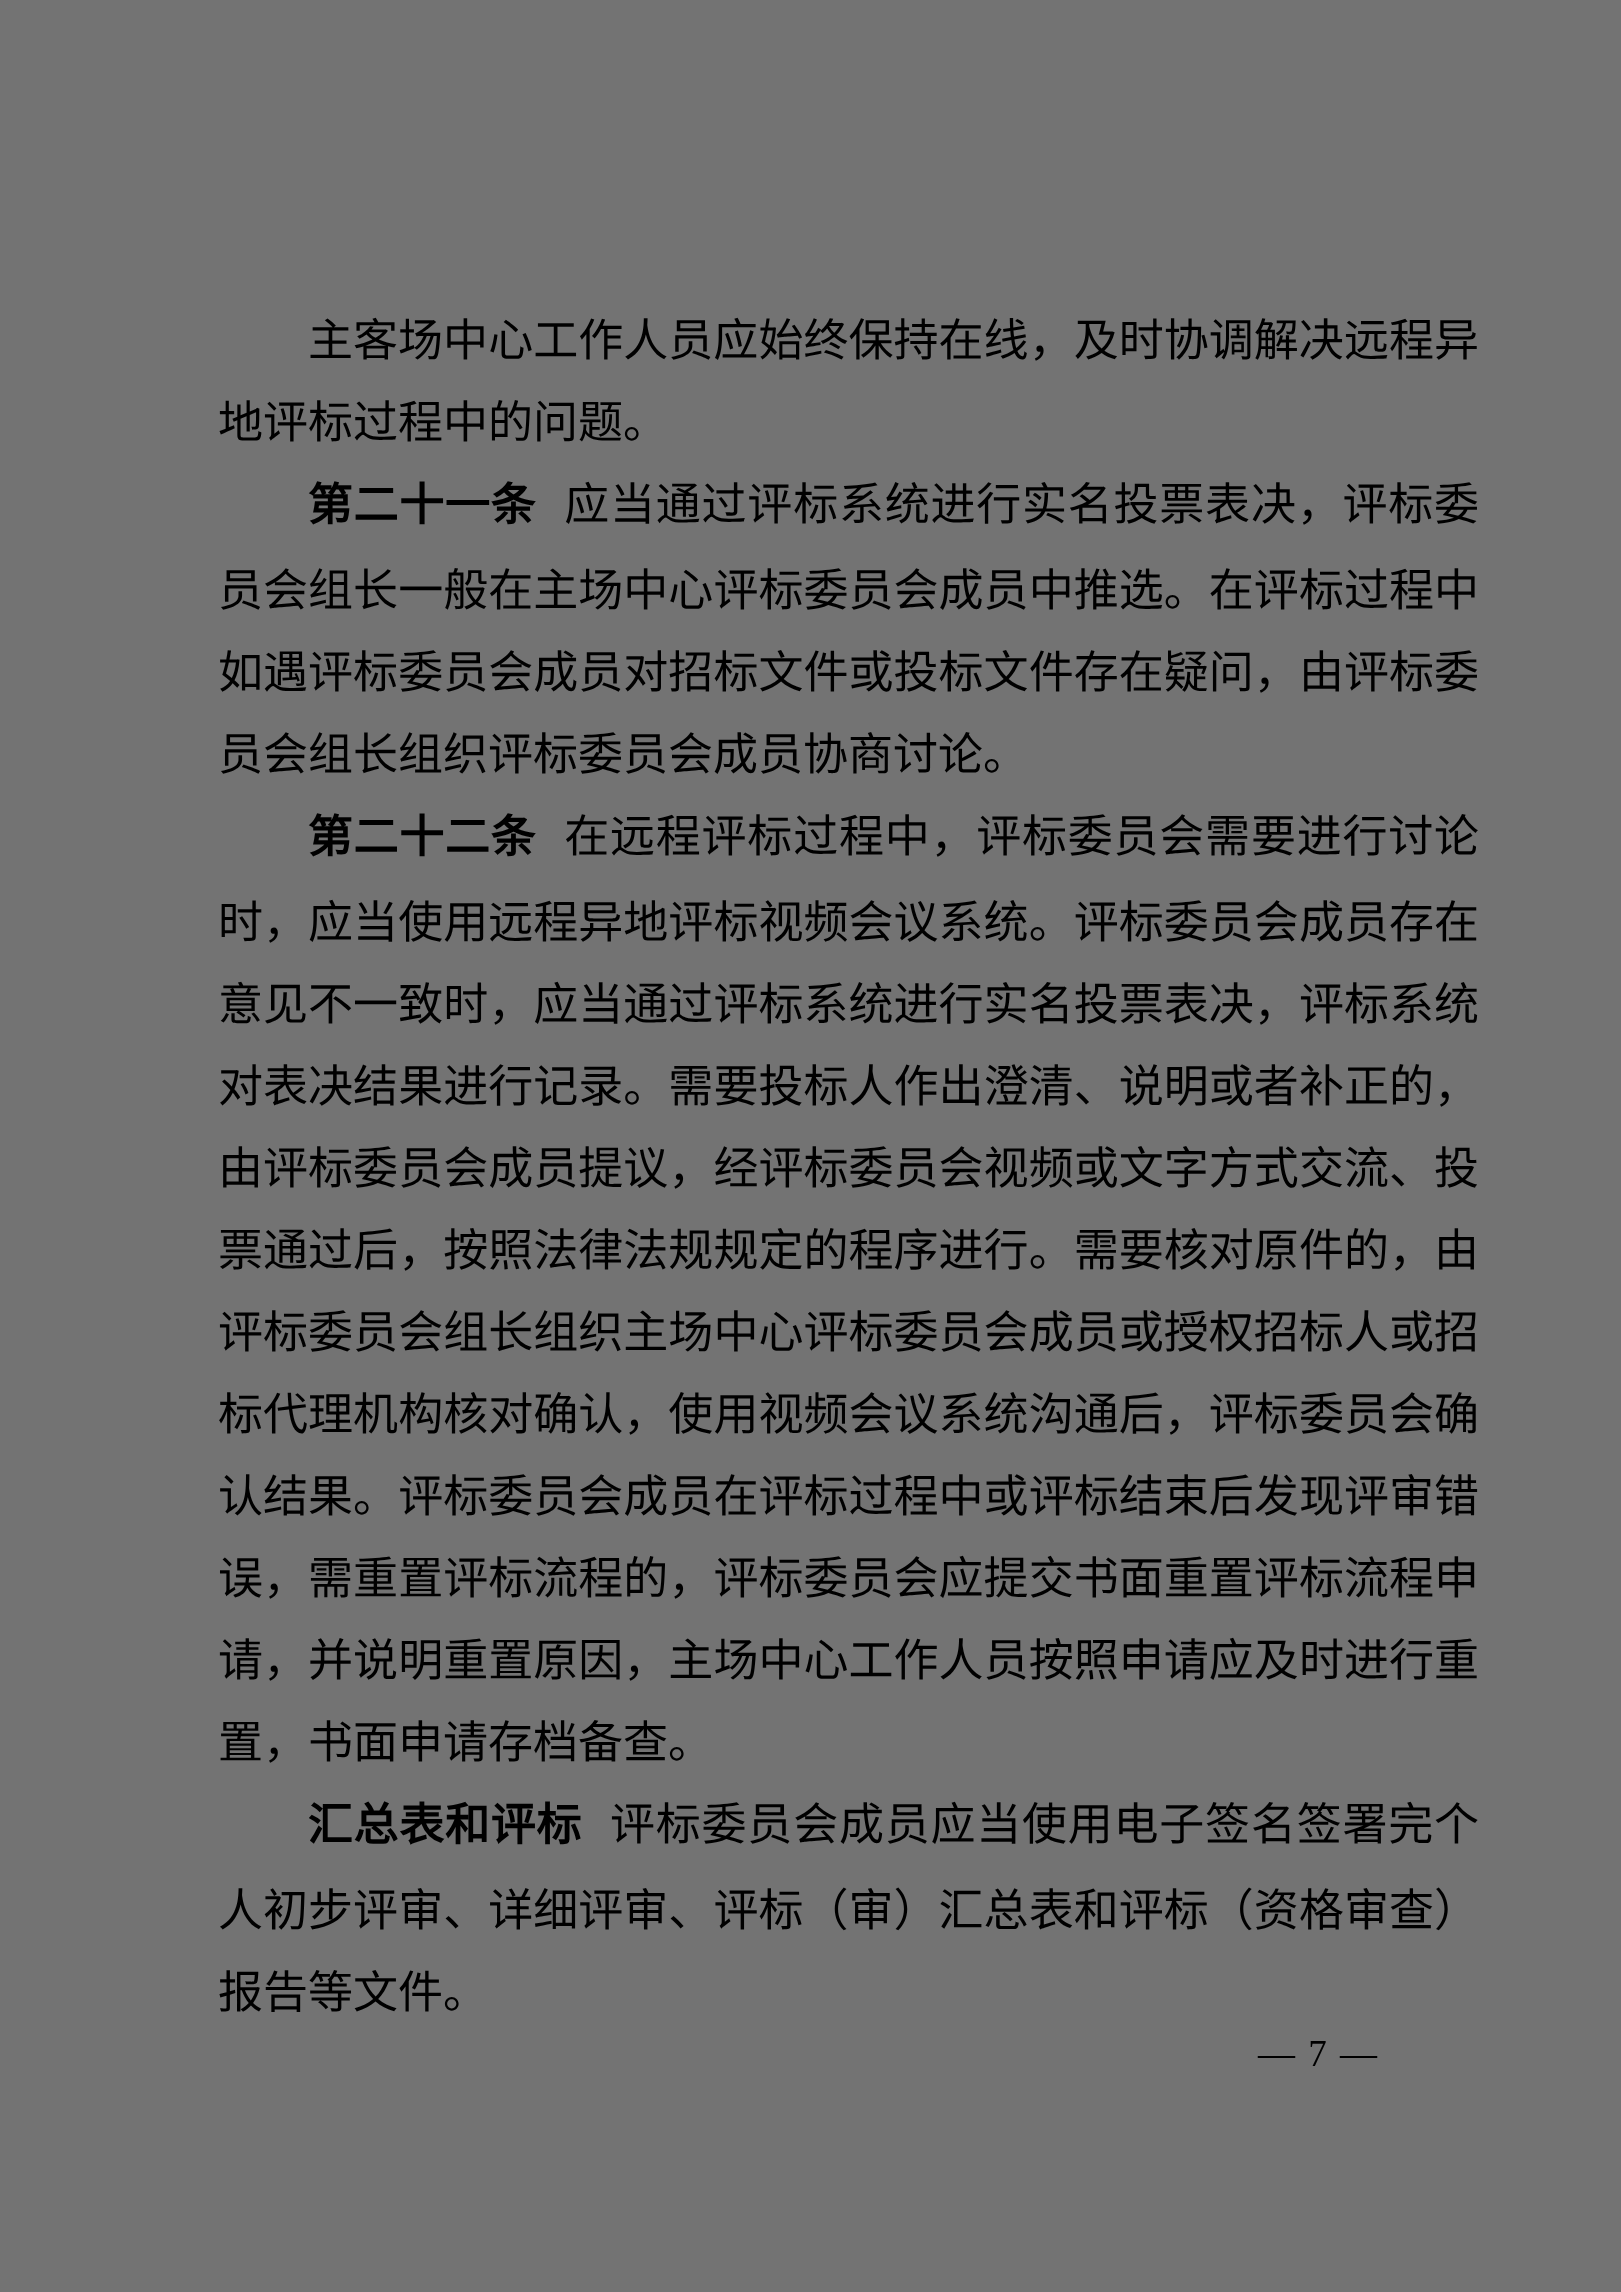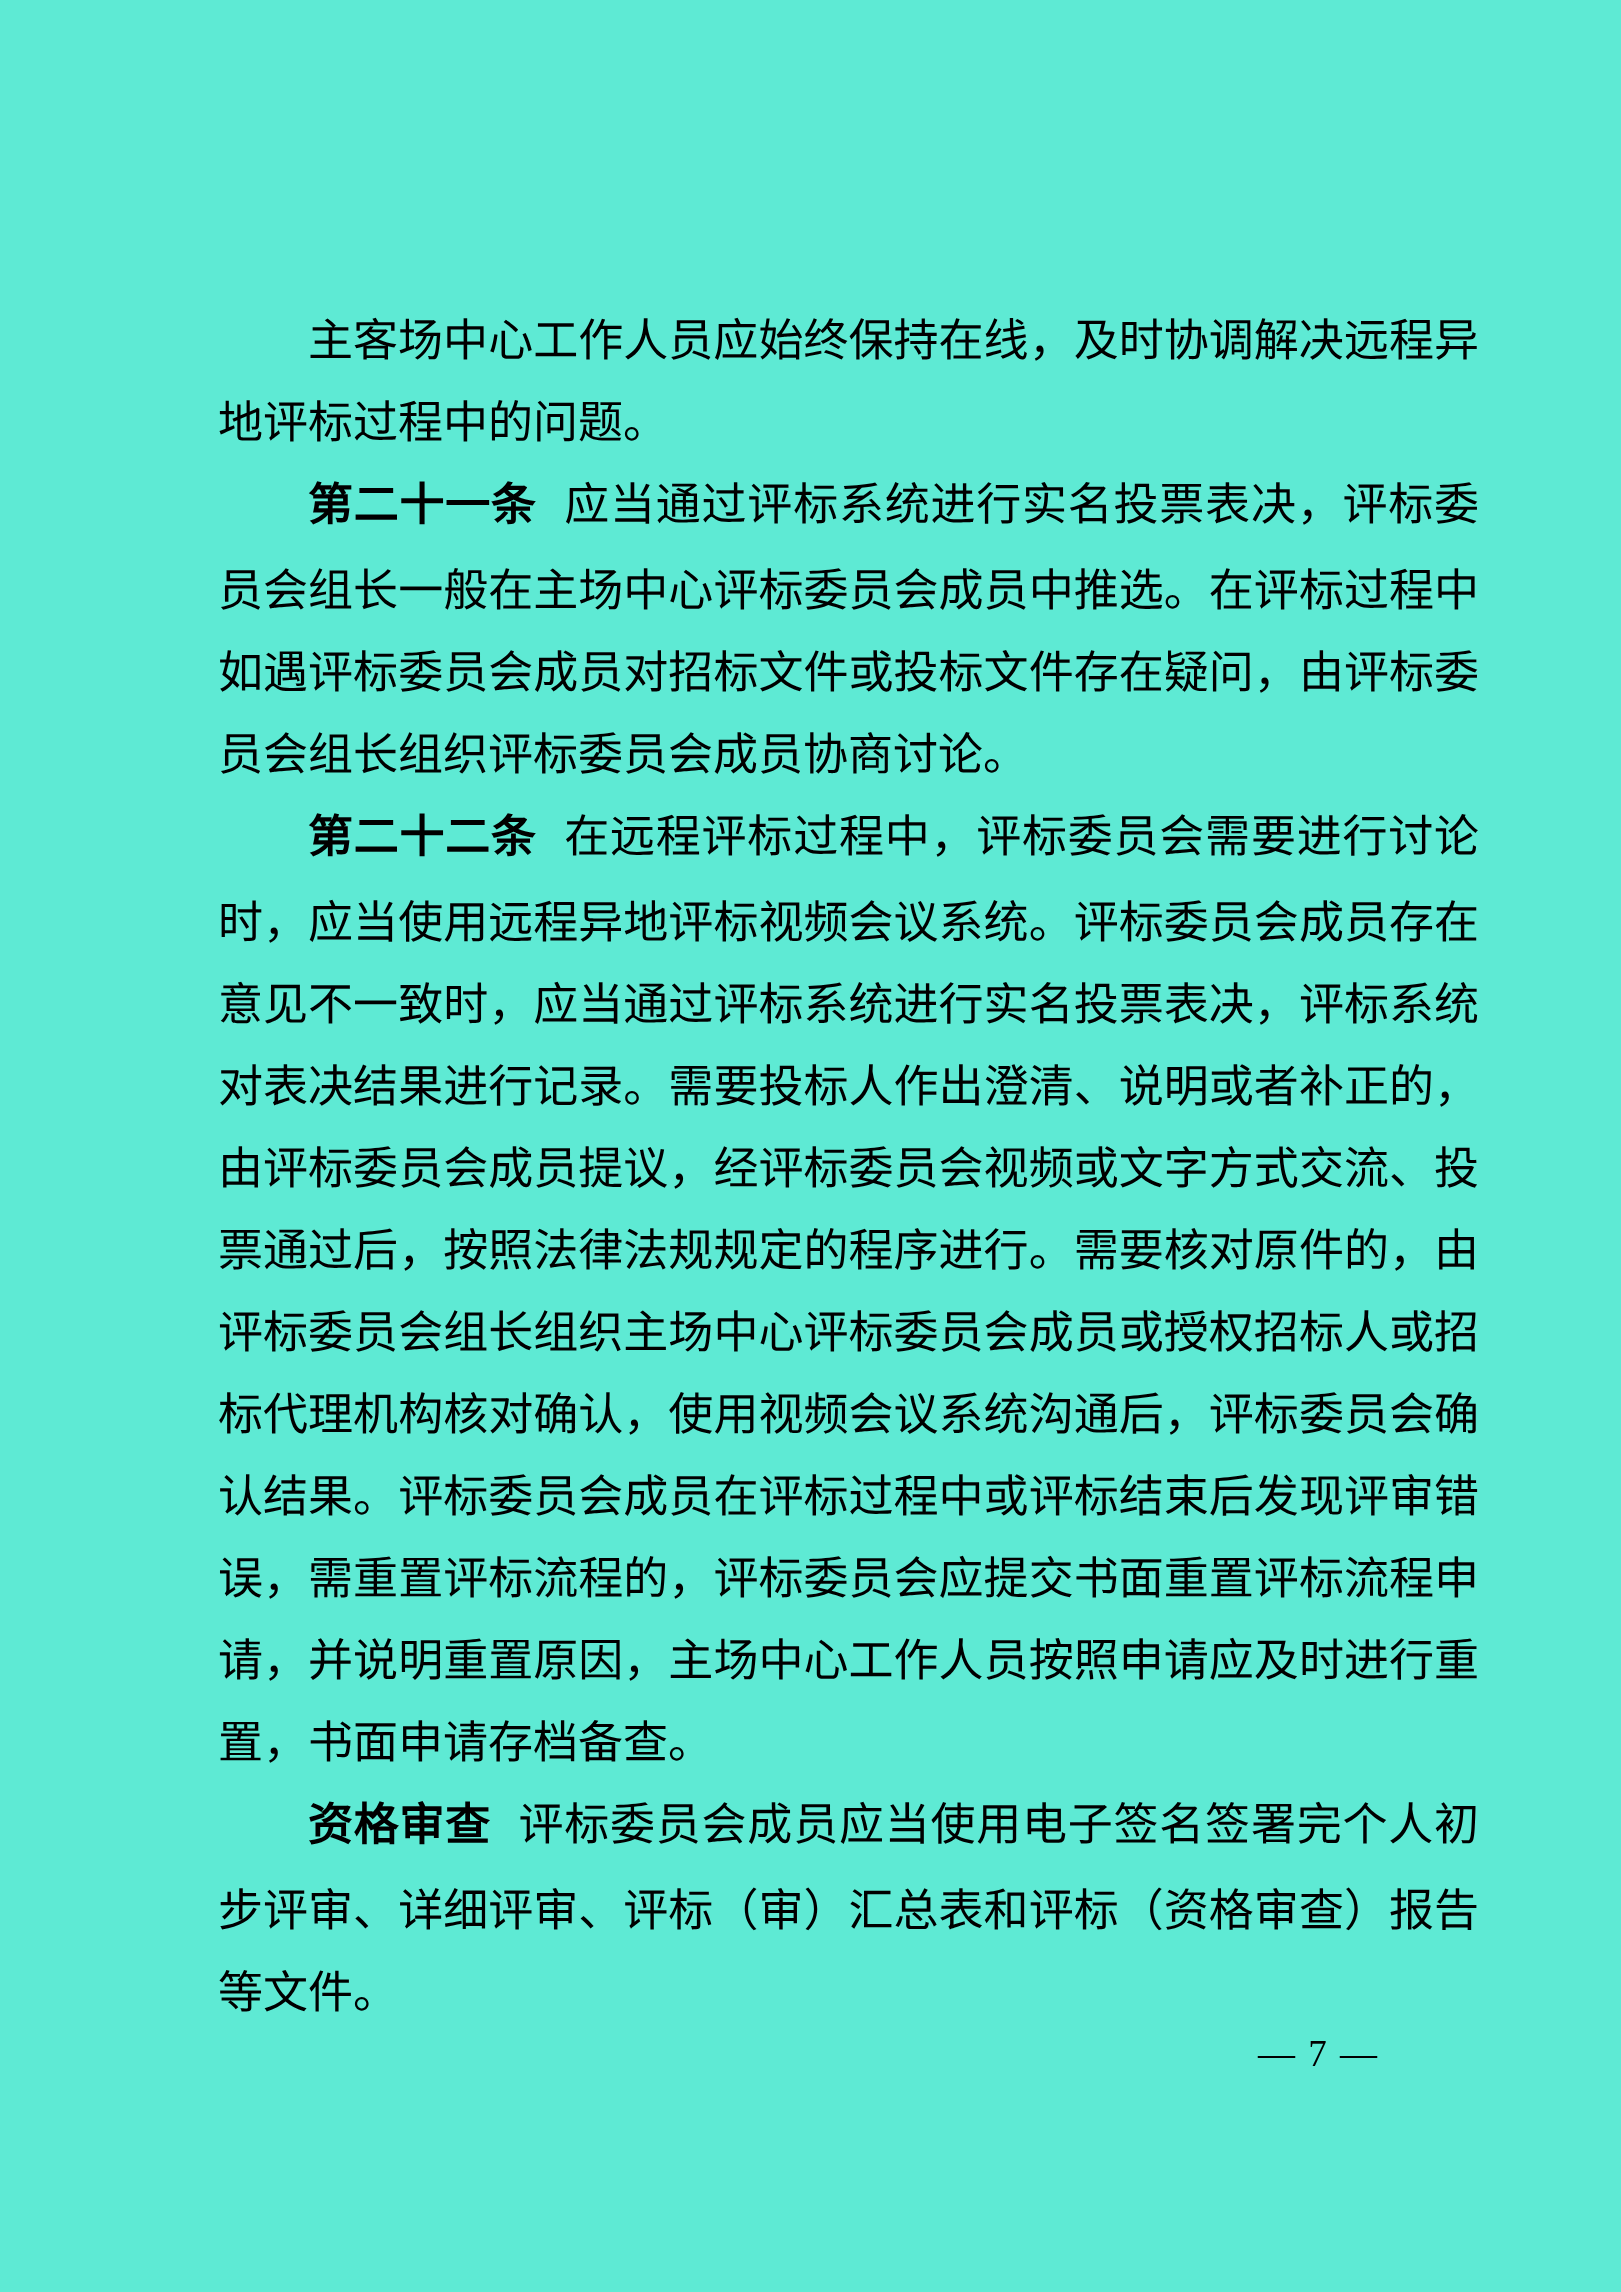--- a/index.html
+++ b/index.html
@@ -4,21 +4,21 @@
 <style>
   html, body {
     margin: 0;
     padding: 0;
     background: #ffffff;
   }
   .page {
     position: relative;
     width: 1621px;
     height: 2293px;
-    background: #5eead4;
+    background: #737373;
     overflow: hidden;
     color: #000000;
   }
   .content {
     position: absolute;
     left: 218px;
     top: 300px;
     width: 1261px;
     font-family: "Liberation Serif", "DejaVu Serif", serif;
     font-size: 45px;
@@ -58,20 +58,20 @@
 <div class="page">
 
   <main class="content">
 
     <p class="para"><span class="body-text">主客场中心工作人员应始终保持在线，及时协调解决远程异地评标过程中的问题。</span></p>
 
     <p class="para"><span class="article-heading">第二十一条</span><span class="body-text">应当通过评标系统进行实名投票表决，评标委员会组长一般在主场中心评标委员会成员中推选。在评标过程中如遇评标委员会成员对招标文件或投标文件存在疑问，由评标委员会组长组织评标委员会成员协商讨论。</span></p>
 
     <p class="para"><span class="article-heading">第二十二条</span><span class="body-text">在远程评标过程中，评标委员会需要进行讨论时，应当使用远程异地评标视频会议系统。评标委员会成员存在意见不一致时，应当通过评标系统进行实名投票表决，评标系统对表决结果进行记录。需要投标人作出澄清、说明或者补正的，由评标委员会成员提议，经评标委员会视频或文字方式交流、投票通过后，按照法律法规规定的程序进行。需要核对原件的，由评标委员会组长组织主场中心评标委员会成员或授权招标人或招标代理机构核对确认，使用视频会议系统沟通后，评标委员会确认结果。评标委员会成员在评标过程中或评标结束后发现评审错误，需重置评标流程的，评标委员会应提交书面重置评标流程申请，并说明重置原因，主场中心工作人员按照申请应及时进行重置，书面申请存档备查。</span></p>
 
-    <p class="para"><span class="article-heading">资格审查</span><span class="body-text">评标委员会成员应当使用电子签名签署完个人初步评审、详细评审、评标（审）汇总表和评标（资格审查）报告等文件。</span></p>
+    <p class="para"><span class="article-heading">汇总表和评标</span><span class="body-text">评标委员会成员应当使用电子签名签署完个人初步评审、详细评审、评标（审）汇总表和评标（资格审查）报告等文件。</span></p>
 
   </main>
 
   <div class="page-number">— 7 —</div>
 
 </div>
 
 
 </body></html>

